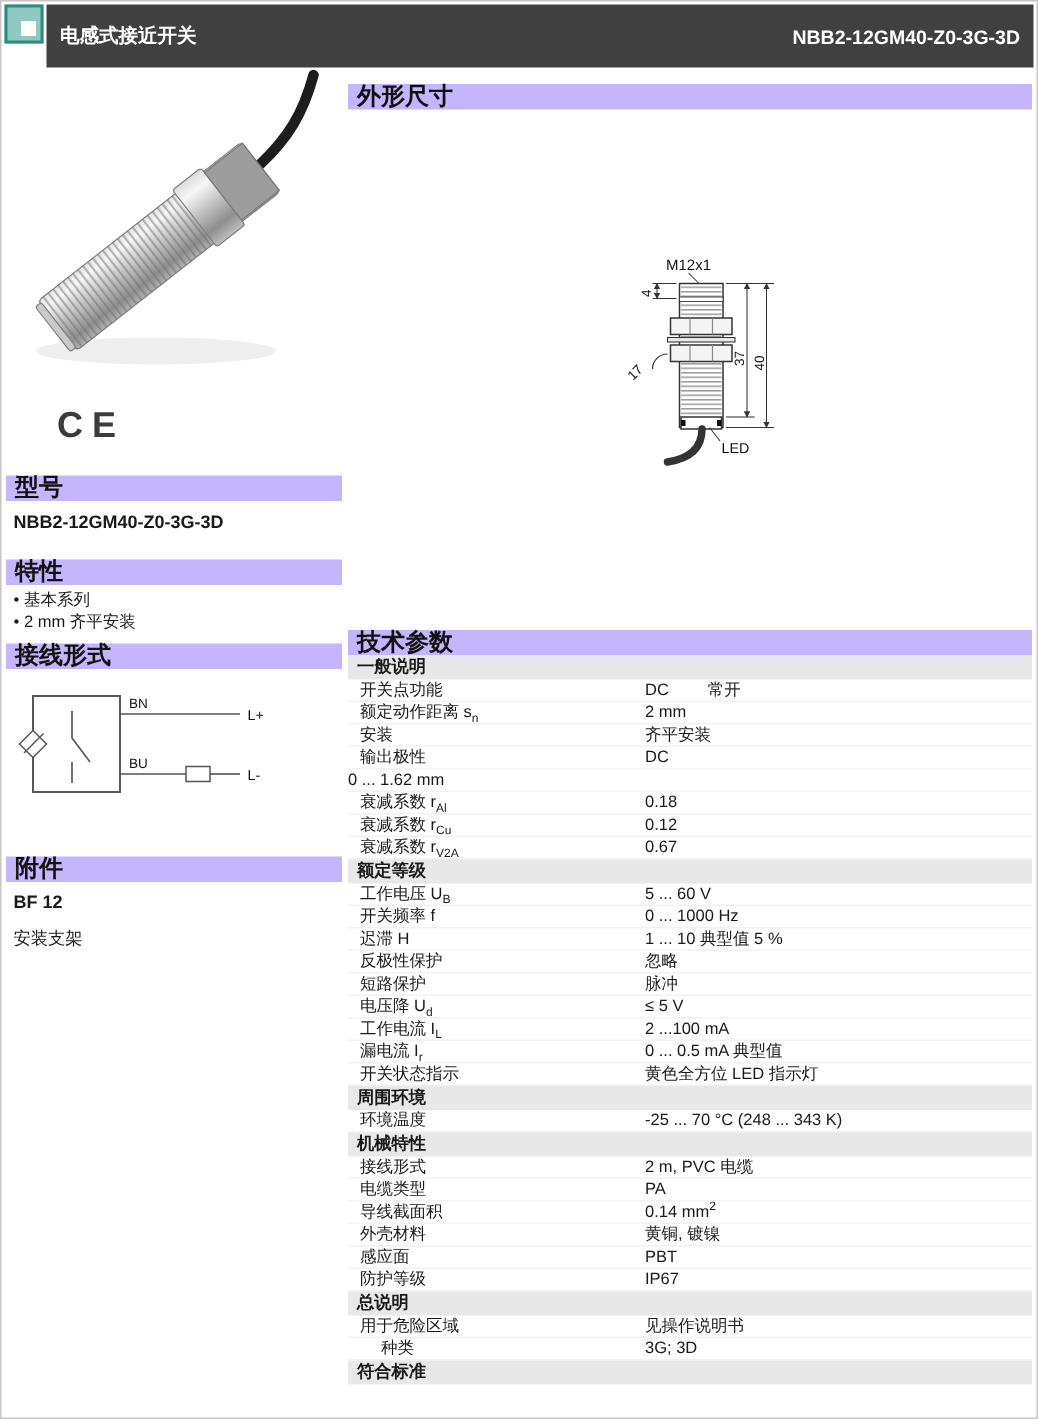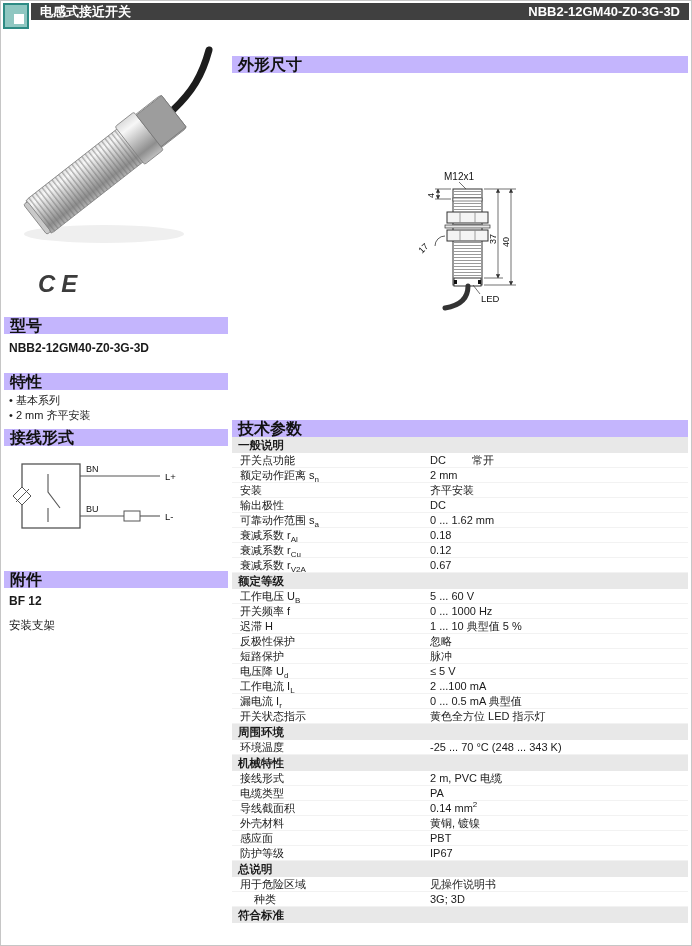--- a/index.html
+++ b/index.html
@@ -4,33 +4,33 @@
 <style>
   html,body{margin:0;padding:0;}
   body{
     width:692px;height:946px;position:relative;background:#ffffff;
     font-family:"Liberation Sans","DejaVu Sans",sans-serif;color:#1a1a1a;overflow:hidden;
   }
   .frame{position:absolute;inset:0;border:1px solid #c6c6c6;pointer-events:none;}
   
   .logo{position:absolute;top:3px;left:3px;width:26px;height:26px;background:#8fc7c1;border:2px solid #2e8b84;box-sizing:border-box;}
   .logo-inner{position:absolute;right:3px;bottom:3px;width:10px;height:10px;background:#ffffff;}
-  .header{position:absolute;top:3px;left:31px;right:3px;height:17px;background:#404040;color:#fff;
+  .header{position:absolute;top:3px;left:31px;right:3px;height:42px;background:#404040;color:#fff;
     font-size:13px;font-weight:bold;display:flex;align-items:center;justify-content:space-between;
     padding:0 9px;box-sizing:border-box;}
   
   .bar{position:absolute;height:17px;background:#c4b5fd;font-size:16px;font-weight:bold;line-height:17px;
     padding-left:6px;box-sizing:border-box;color:#111;}
   .bar.leftcol{left:4px;width:224px;}
   .bar.rightcol{left:232px;width:456px;}
   #bar-model{top:317px;} #bar-features{top:373px;} #bar-wiring{top:429px;} #bar-acc{top:571px;}
   #bar-dim{top:56px;} #bar-tech{top:420px;}
   
   .photo{position:absolute;left:4px;top:36px;width:224px;height:238px;}
-  .ce{position:absolute;left:38px;top:270px;font-size:24px;font-weight:bold;letter-spacing:6px;color:#3c3c3c;font-style:italic;}
+  .ce{position:absolute;left:38px;top:270px;font-size:24px;font-weight:bold;letter-spacing:6px;color:#3c3c3c;}
   .model-text{position:absolute;left:9px;top:341px;font-size:12px;font-weight:bold;}
   .features{position:absolute;left:9px;top:393px;font-size:11px;line-height:15px;}
   .feat::before{content:"•  ";}
   .wiring{position:absolute;left:8px;top:452px;}
   .acc-name{position:absolute;left:9px;top:594px;font-size:12px;font-weight:bold;}
   .acc-desc{position:absolute;left:9px;top:618px;font-size:11.5px;}
   
   .dim-area{position:absolute;left:232px;top:74px;width:456px;height:346px;}
   
   .table{position:absolute;left:232px;top:437px;width:456px;font-size:11px;}
@@ -183,21 +183,20 @@
     </div>
   <div class="trow">
       <span class="tlabel"><span>安装</span></span>
       <span class="tvalue"><span>齐平安装</span></span>
     </div>
   <div class="trow">
       <span class="tlabel"><span>输出极性</span></span>
       <span class="tvalue"><span>DC</span></span>
     </div>
   <div class="trow">
-      <span class="tlabel"><span>可靠动作范围 s</span><sub>a</sub></span>
       <span class="tvalue"><span>0 ... 1.62 mm</span></span>
     </div>
   <div class="trow">
       <span class="tlabel"><span>衰减系数 r</span><sub>Al</sub></span>
       <span class="tvalue"><span>0.18</span></span>
     </div>
   <div class="trow">
       <span class="tlabel"><span>衰减系数 r</span><sub>Cu</sub></span>
       <span class="tvalue"><span>0.12</span></span>
     </div>

